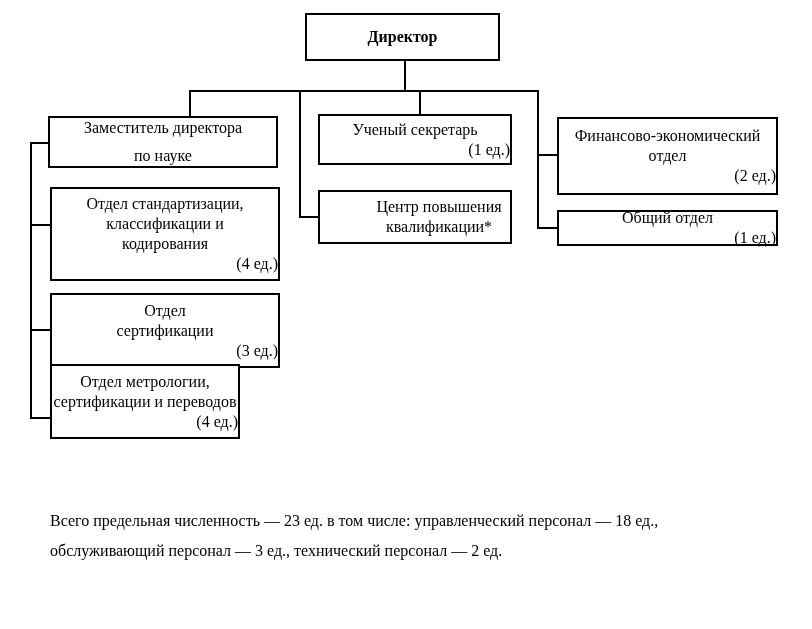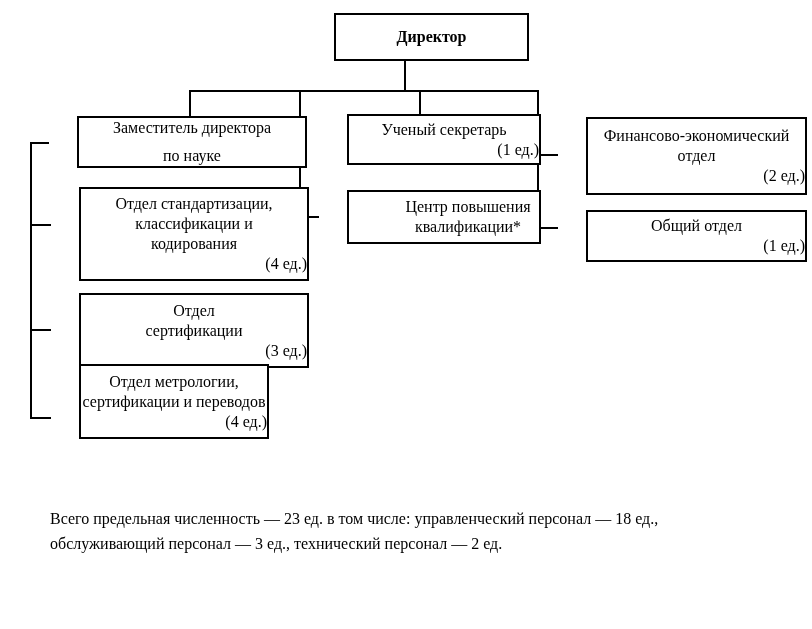--- a/index.html
+++ b/index.html
@@ -3,53 +3,53 @@
 <meta charset="utf-8">
 <style>
   html,body{margin:0;padding:0;background:#ffffff;}
   #canvas{
     position:relative;width:812px;height:629px;background:#ffffff;
     font-family:"Liberation Serif","DejaVu Serif",serif;color:#000000;overflow:hidden;
   }
   .node{
     position:absolute;box-sizing:border-box;border:2px solid #000000;background:#ffffff;
     display:flex;flex-direction:column;justify-content:center;
-    font-size:16px;line-height:20px;text-align:center;margin-left:29px;
+    font-size:16px;line-height:20px;text-align:center;
   }
   .node .nl{width:100%;}
   .node .nc{width:100%;text-align:right;box-sizing:border-box;}
   .bold{font-weight:bold;}
   .line{position:absolute;background:#000000;}
   
   .b-director{left:305px;top:13px;width:195px;height:48px;}
   .b-deputy{left:48px;top:116px;width:230px;height:52px;justify-content:space-between;}
   .b-standardization{left:50px;top:187px;width:230px;height:94px;}
   .b-certification{left:50px;top:293px;width:230px;height:75px;}
   .b-metrology{left:50px;top:364px;width:190px;height:75px;}
   .b-secretary{left:318px;top:114px;width:194px;height:51px;}
   .b-training{left:318px;top:190px;width:194px;height:54px;padding-left:48px;}
   .b-finance{left:557px;top:117px;width:221px;height:78px;}
-  .b-general{left:557px;top:210px;width:221px;height:52px;}
+  .b-general{left:557px;top:210px;width:221px;height:36px;}
   
   .l-director-drop{left:404px;top:61px;width:2px;height:31px;}
   .l-trunk{left:189px;top:90px;width:350px;height:2px;}
   .l-deputy-drop{left:189px;top:90px;width:2px;height:28px;}
   .l-center-drop{left:299px;top:90px;width:2px;height:128px;}
   .l-center-stub{left:299px;top:216px;width:20px;height:2px;}
   .l-secretary-drop{left:419px;top:90px;width:2px;height:26px;}
   .l-right-spine{left:537px;top:90px;width:2px;height:139px;}
   .l-finance-stub{left:537px;top:154px;width:21px;height:2px;}
   .l-general-stub{left:537px;top:227px;width:21px;height:2px;}
   .l-left-spine{left:30px;top:142px;width:2px;height:277px;}
   .l-deputy-stub{left:30px;top:142px;width:19px;height:2px;}
   .l-standardization-stub{left:30px;top:224px;width:21px;height:2px;}
   .l-certification-stub{left:30px;top:329px;width:21px;height:2px;}
   .l-metrology-stub{left:30px;top:417px;width:21px;height:2px;}
   
-  .note{position:absolute;font-size:16px;line-height:25px;}
+  .note{position:absolute;font-size:16px;line-height:30px;}
   .n-summary{left:50px;top:506px;width:714px;}
   .n-footnote{left:47px;top:589px;width:748px;}
 </style>
 </head>
 <body>
 
 <div id="canvas">
 
   <div class="line l-director-drop"></div>
   <div class="line l-trunk"></div>

